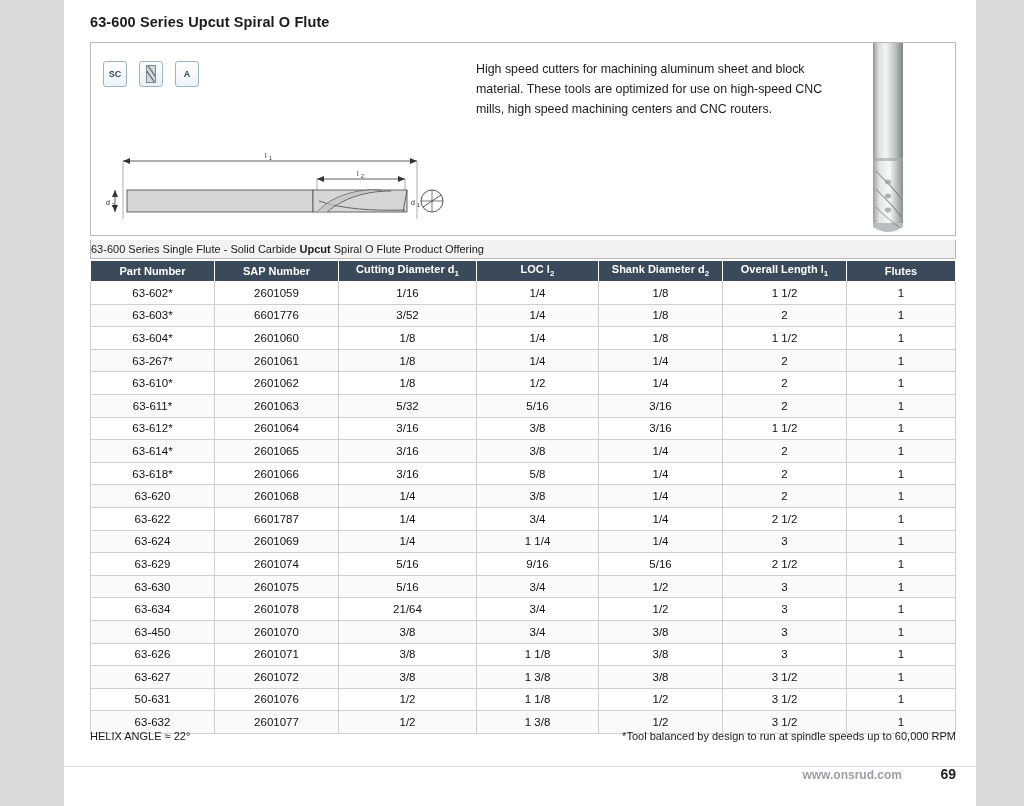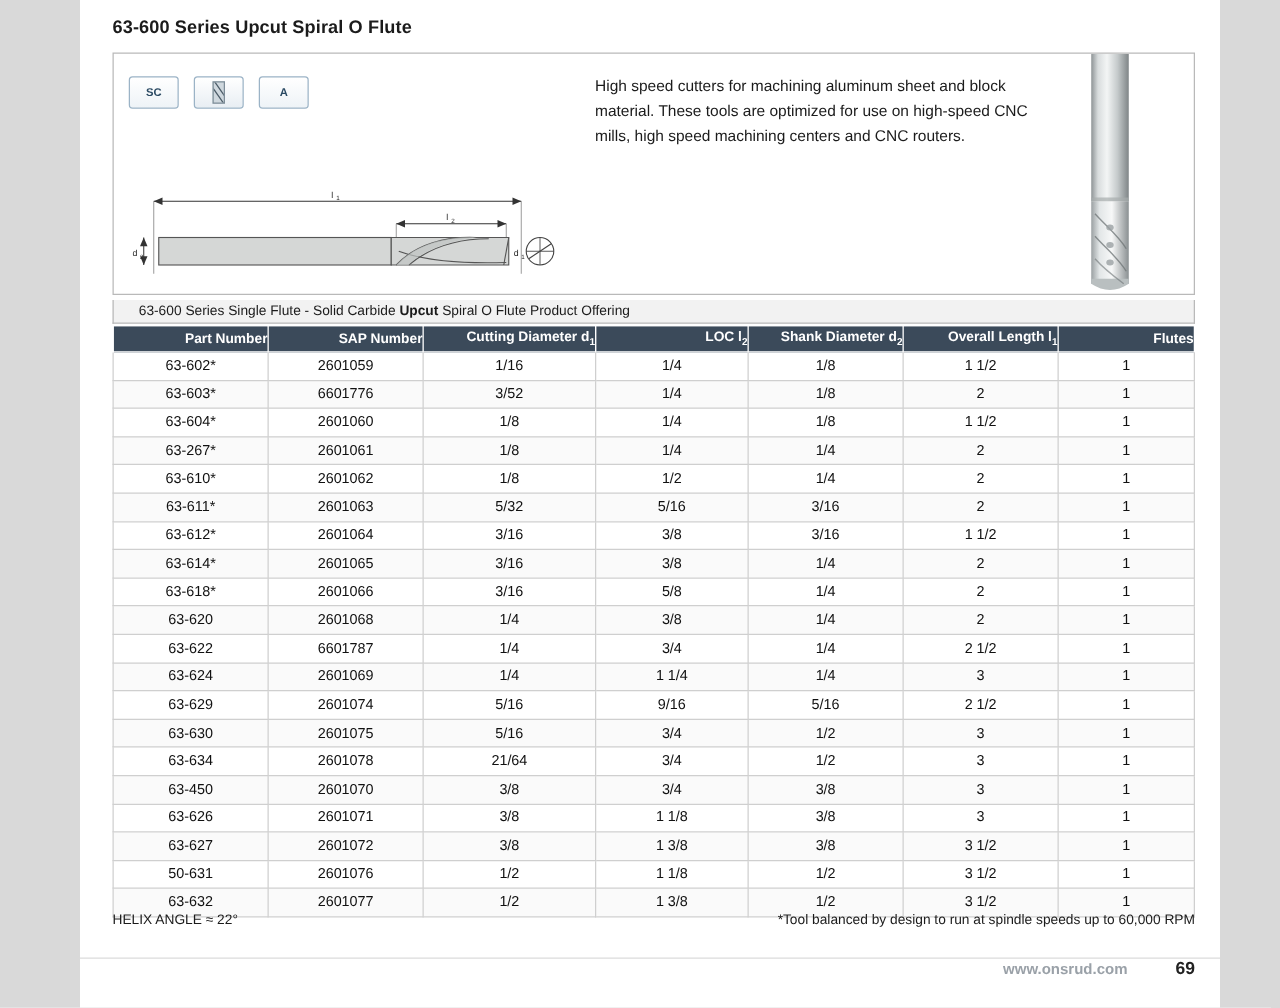--- a/index.html
+++ b/index.html
@@ -34,21 +34,21 @@
     overflow: hidden;
   }
   .badges {
     position: absolute;
     left: 12px; top: 18px;
     display: flex;
     gap: 12px;
     align-items: center;
   }
   .badge {
-    width: 40px; height: 26px;
+    width: 24px; height: 26px;
     border: 1px solid #9bb3c6;
     border-radius: 3px;
     background: linear-gradient(#ffffff, #eef3f7);
     display: flex; align-items: center; justify-content: center;
     font-size: 9px; color: #2b4a63; font-weight: bold;
   }
   .badge.tool {
     background: linear-gradient(#ffffff, #e8eef3);
     position: relative;
     overflow: hidden;
@@ -100,39 +100,39 @@
   .tbl-caption {
     position: absolute;
     left: 26px; top: 240px;
     width: 866px; height: 19px;
     border-left: 1px solid #b9b9b9;
     border-right: 1px solid #b9b9b9;
     border-bottom: 1px solid #b9b9b9;
     background: #f2f2f2;
     font-size: 11px;
     color: #1b1b1b;
-    padding: 3px 0 0 20px;
+    padding: 3px 0 0 0;
   }
   table.data {
     position: absolute;
     left: 26px; top: 260px;
     width: 866px;
     border-collapse: collapse;
     font-size: 11.5px;
     color: #111;
   }
   table.data th {
     background: #3b4a5a;
     color: #fff;
     font-weight: bold;
     font-size: 11px;
     height: 21px;
     border: 1px solid #ffffff;
     padding: 0;
-    text-align: right;
+    text-align: center;
   }
   table.data td {
     height: 22.6px;
     border: 1px solid #cfcfcf;
     text-align: center;
     padding: 0;
     font-size: 11.5px;
   }
   table.data tr:nth-child(even) td { background: #fafafa; }
   sub { font-size: 8px; vertical-align: sub; }

